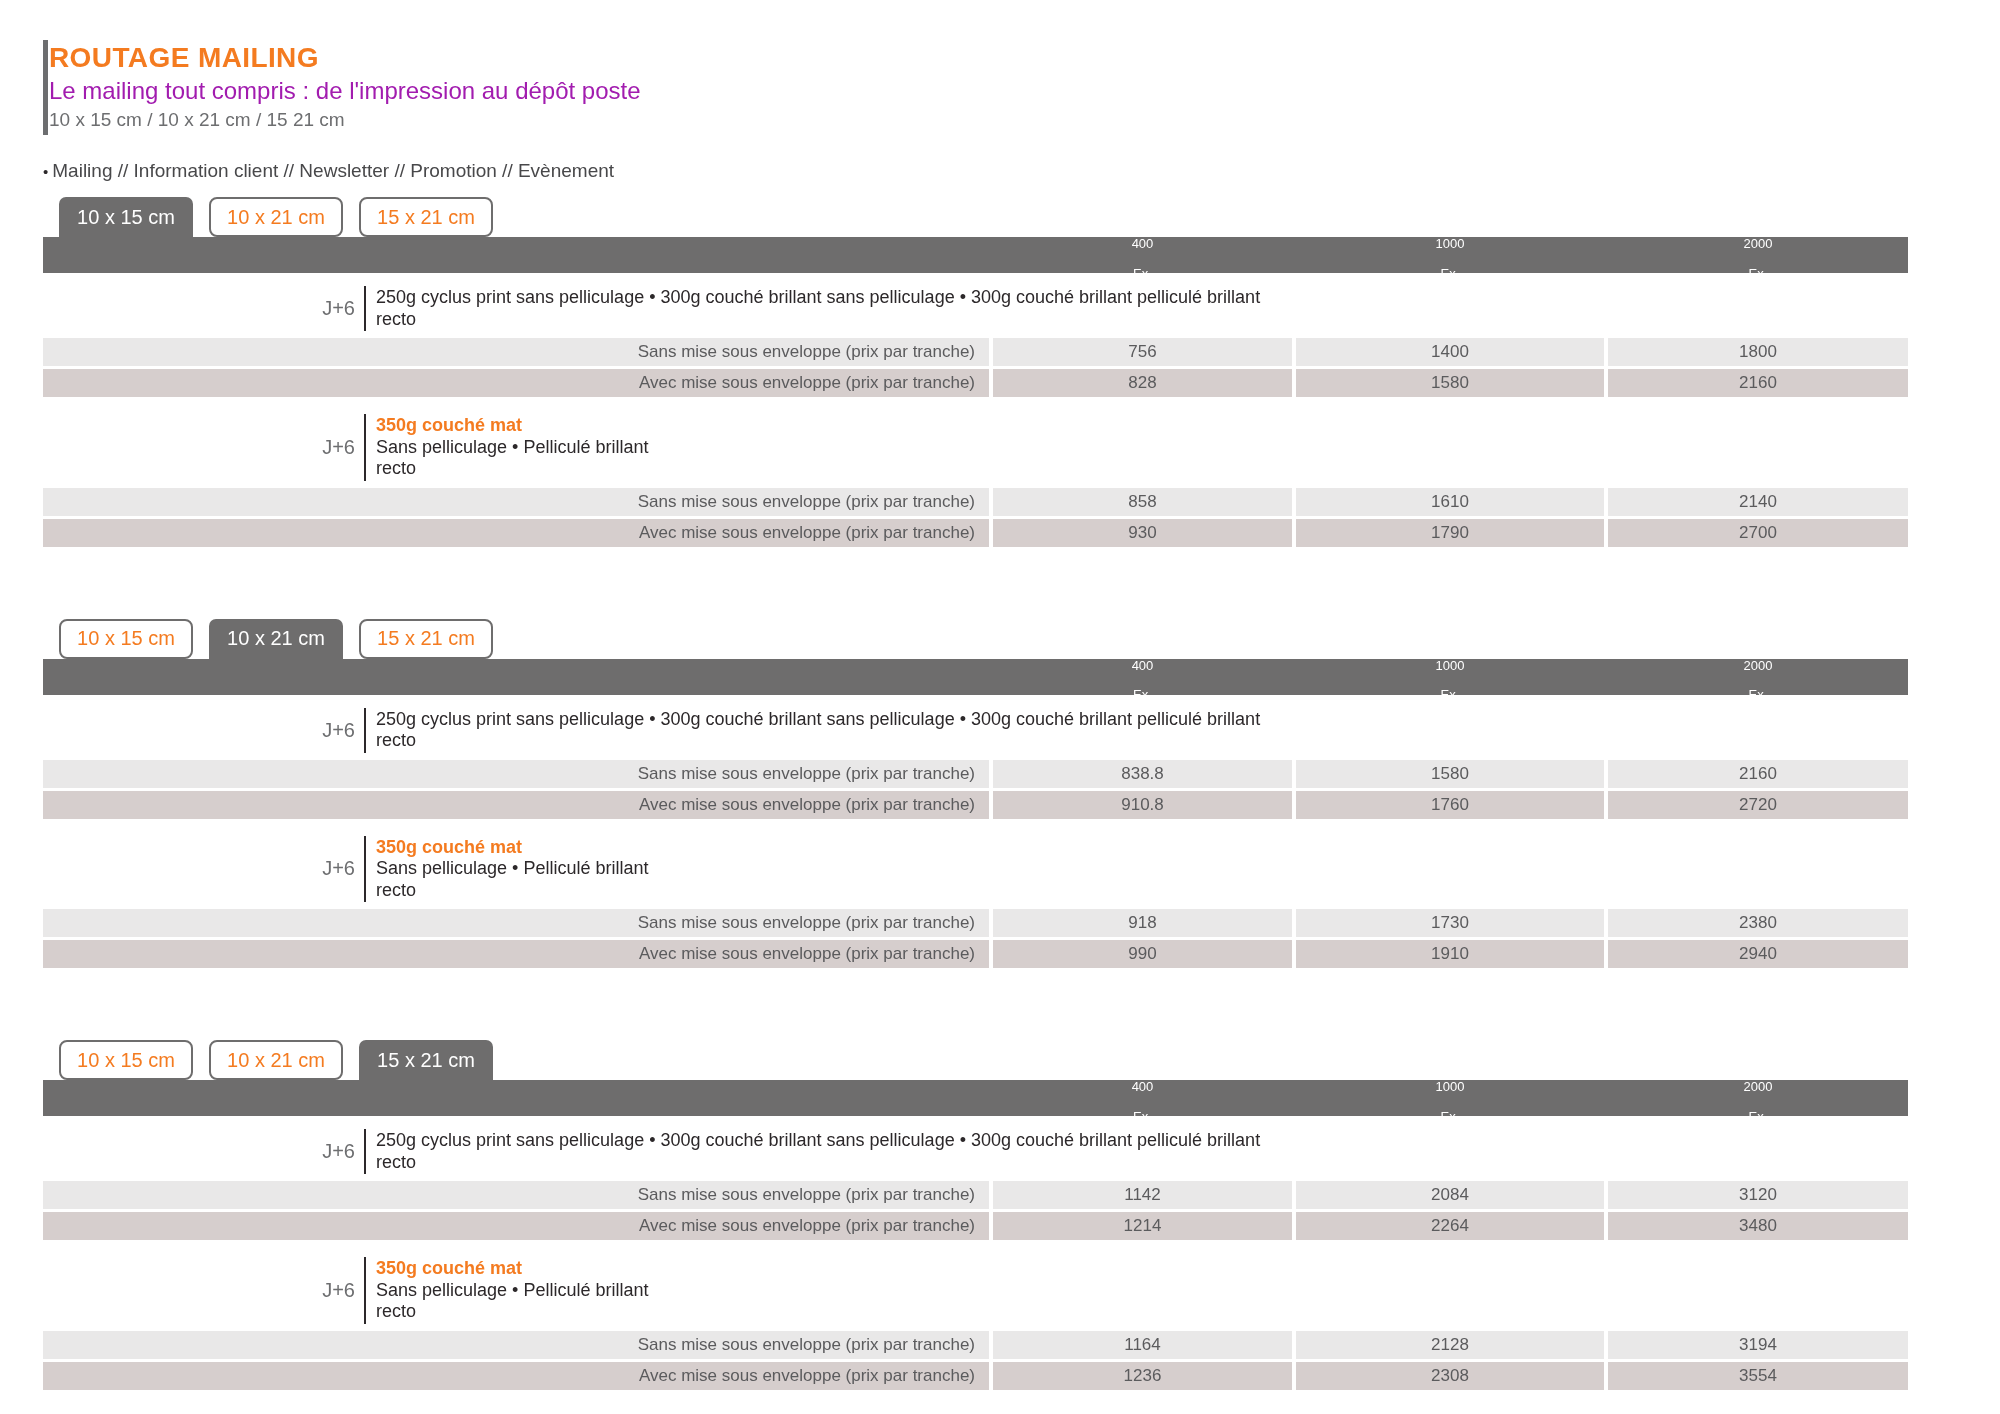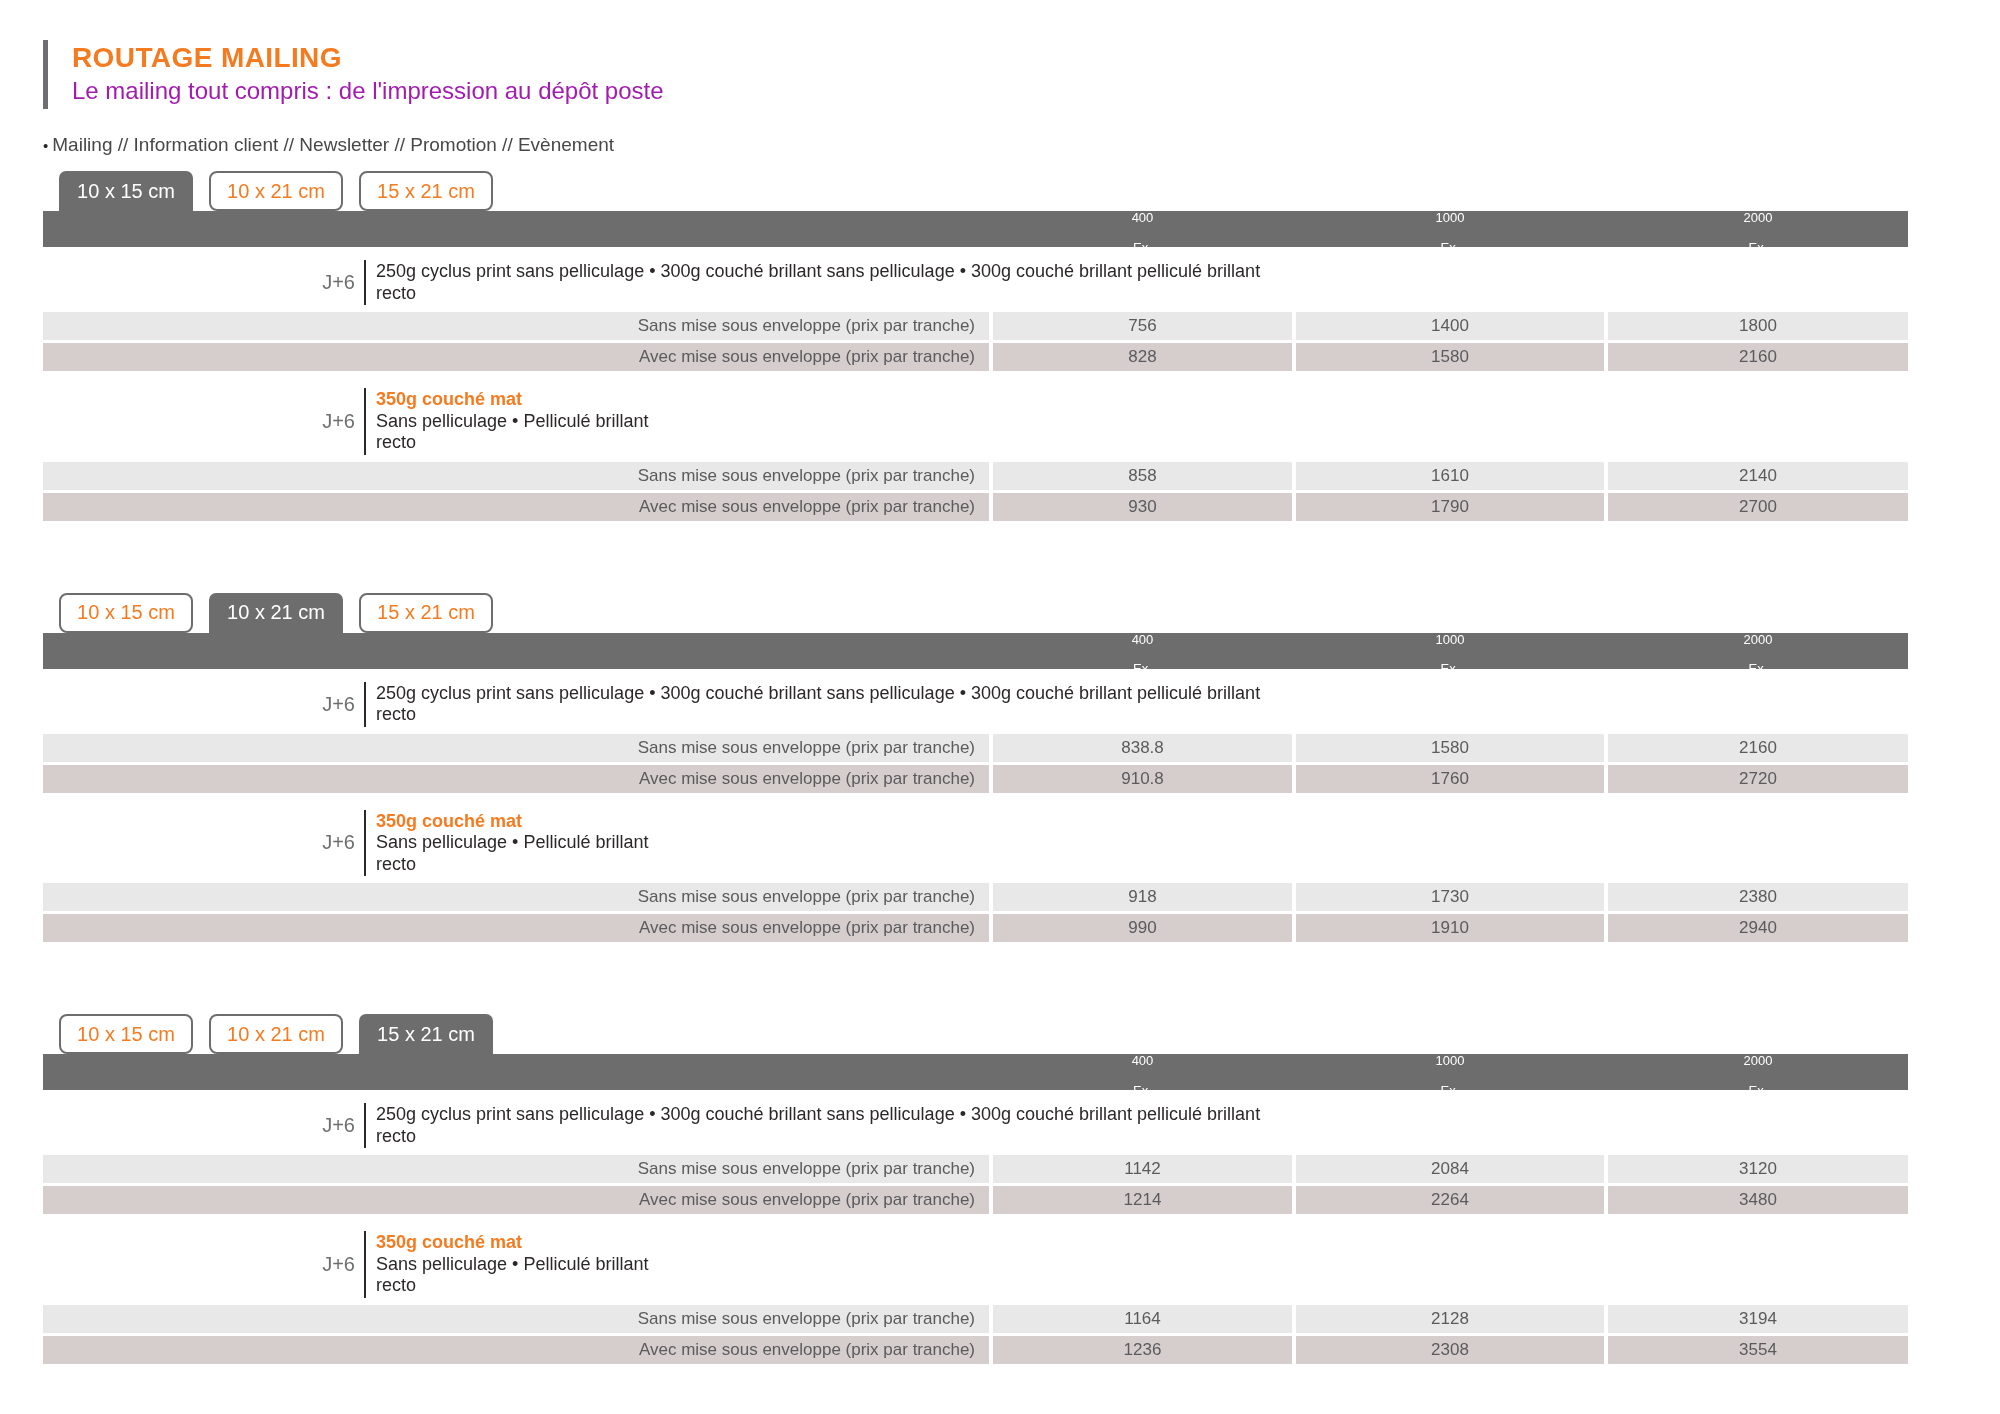--- a/index.html
+++ b/index.html
@@ -6,21 +6,21 @@
   body{
     width:2000px;height:1414px;background:#ffffff;
     font-family:"Liberation Sans",sans-serif;
     -webkit-font-smoothing:antialiased;
     overflow:hidden;
   }
   .page{padding:40px 0 0 43px;}
   .content{width:1865px;}
 
   
-  .header{border-left:5px solid #6d6e70;padding:2px 0 4px 24px;}
+  .header{border-left:5px solid #6d6e70;padding:2px 0 4px 1px;}
   .title{font-size:28px;font-weight:bold;color:#f47b20;letter-spacing:.4px;}
   .subtitle{font-size:24px;color:#a21caf;margin-top:3px;}
   .formats{font-size:19px;color:#6d6e70;margin-top:4px;}
   .uses{margin-top:25px;font-size:19px;color:#48484a;display:flex;align-items:center;}
   .uses .dot{font-size:15px;margin-right:4px;color:#2c282a;}
 
   
   #sections .section{margin-top:15px;}
   #sections .section + .section{margin-top:72px;}
 
@@ -63,20 +63,21 @@
 </style>
 </head>
 <body>
 
 <div class="page">
   <div class="content">
 
     <div class="header">
       <div class="title">ROUTAGE MAILING</div>
       <div class="subtitle">Le mailing tout compris : de l'impression au dépôt poste</div>
+      <div class="formats">10 x 15 cm / 10 x 21 cm / 15 21 cm</div>
     </div>
 
     <div class="uses">
       <span class="dot">•</span>
       <span>Mailing // Information client // Newsletter // Promotion // Evènement</span>
     </div>
 
     <div id="sections">
         <div class="section">
           <div class="tabs">

